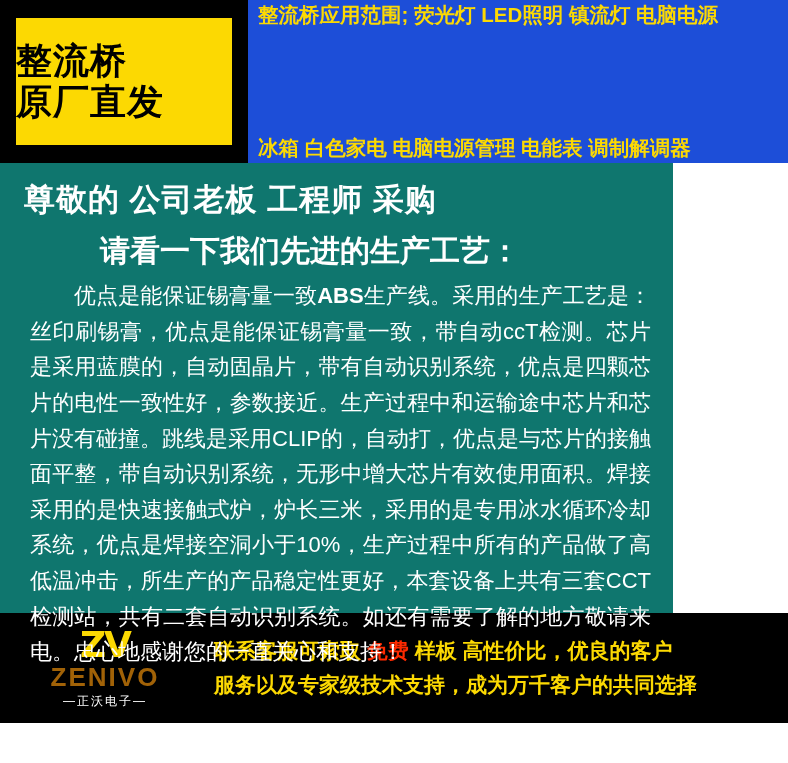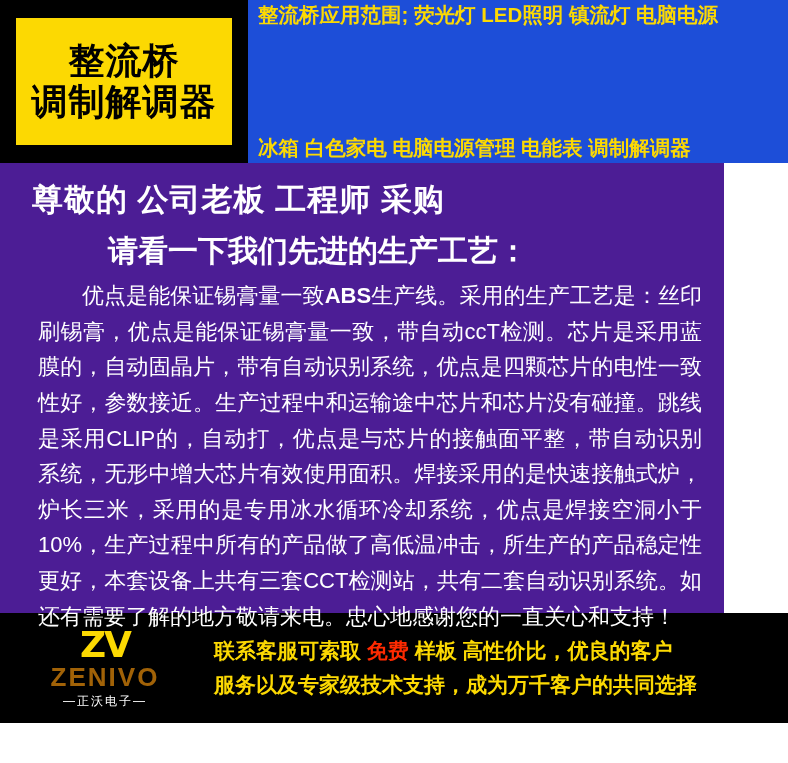--- a/index.html
+++ b/index.html
@@ -32,21 +32,21 @@
     align-items: center;
     justify-content: center;
     position: relative;
   }
   .yellow-badge {
     width: 216px;
     height: 127px;
     background: #fcd902;
     display: flex;
     flex-direction: column;
-    align-items: center;
+    align-items: flex-start;
     justify-content: center;
     line-height: 1.12;
   }
   .yellow-badge span {
     color: #000000;
     font-size: 36px;
     font-weight: bold;
     letter-spacing: 1px;
     white-space: nowrap;
   }
@@ -63,24 +63,24 @@
     color: #fcd902;
     font-size: 20.5px;
     font-weight: bold;
     line-height: 1.48;
     white-space: nowrap;
     letter-spacing: 0px;
   }
 
   
   .body-blue {
-    width: 724px;
+    width: 673px;
     height: 450px;
-    background: #4c1d95;
-    padding: 8px 18px 0 26px;
+    background: #0f766e;
+    padding: 8px 18px 0 18px;
     position: relative;
   }
   .headline {
     color: #ffffff;
     font-size: 31px;
     font-weight: bold;
     letter-spacing: 1px;
     margin: 8px 0 2px 6px;
   }
   .subhead {
@@ -164,21 +164,21 @@
 </style>
 </head>
 <body>
 
 <div class="page">
 
   <div class="header">
     <div class="header-left">
       <div class="yellow-badge">
         <span>整流桥</span>
-        <span>调制解调器</span>
+        <span>原厂直发</span>
       </div>
     </div>
     <div class="header-right">
       <div class="header-line">整流桥应用范围; 荧光灯 LED照明 镇流灯 电脑电源</div>
       <div class="header-line">冰箱 白色家电 电脑电源管理 电能表 调制解调器</div>
     </div>
   </div>
 
   <div class="body-blue">
     <div class="headline">尊敬的 公司老板 工程师 采购</div>

